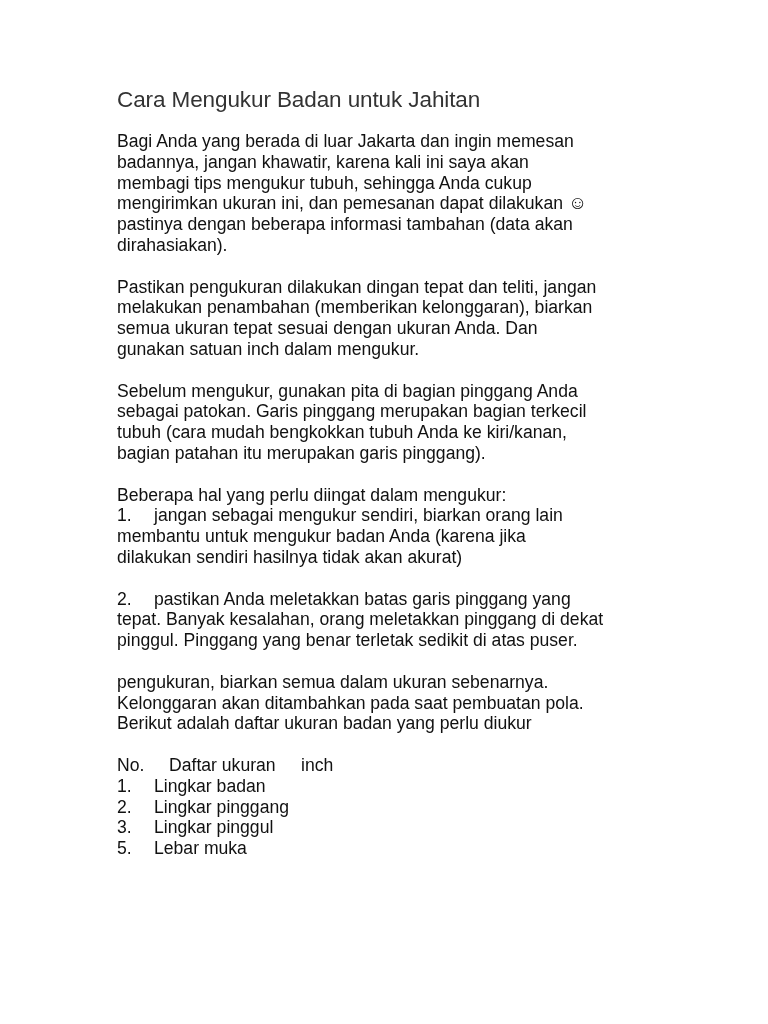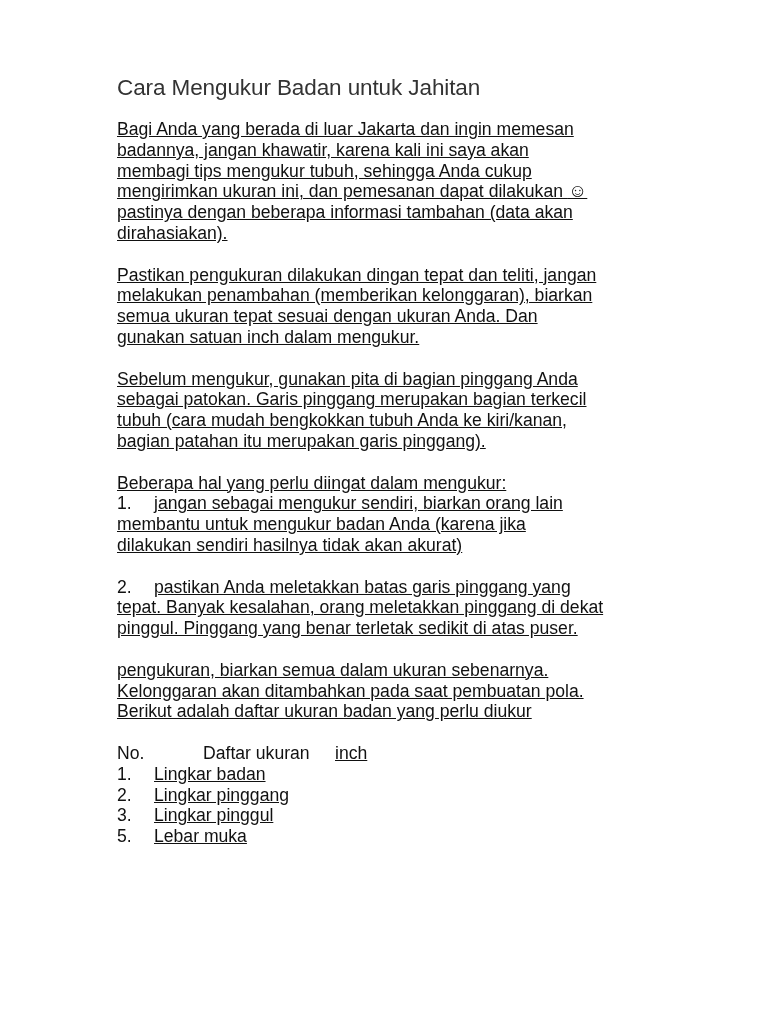--- a/index.html
+++ b/index.html
@@ -1,24 +1,24 @@
 <!DOCTYPE html>
 <html><head>
 <meta charset="utf-8">
 <style>
   html, body { margin:0; padding:0; background:#ffffff; }
   body { width:768px; height:1024px; position:relative; overflow:hidden;
          font-family:"Liberation Sans", sans-serif; color:#111; }
-  .page { position:absolute; left:117px; top:74px; width:560px; }
+  .page { position:absolute; left:117px; top:86px; width:560px; }
   .title { font-size:22.5px; color:#333; margin:0 0 17px 0; line-height:28px; font-weight:normal; letter-spacing:-0.1px; }
   .para { font-size:17.6px; line-height:20.8px; margin:0 0 20.8px 0; white-space:nowrap; }
-  .line { display:block;text-decoration:underline; }
+  .line { display:block; }
   .tab { display:inline-block; width:37px; }
   .list-head .col1 { display:inline-block; width:52px; }
-  .list-head .col2 { display:inline-block; width:132px;margin-left:34px; }
+  .list-head .col2 { display:inline-block; width:132px; }
   .list-row .num { display:inline-block; width:37px; }
   .smiley { font-size:19px; }
 </style>
 </head>
 <body>
 
 <div class="page">
   <h1 class="title">Cara Mengukur Badan untuk Jahitan</h1>
 
   <p class="para">

